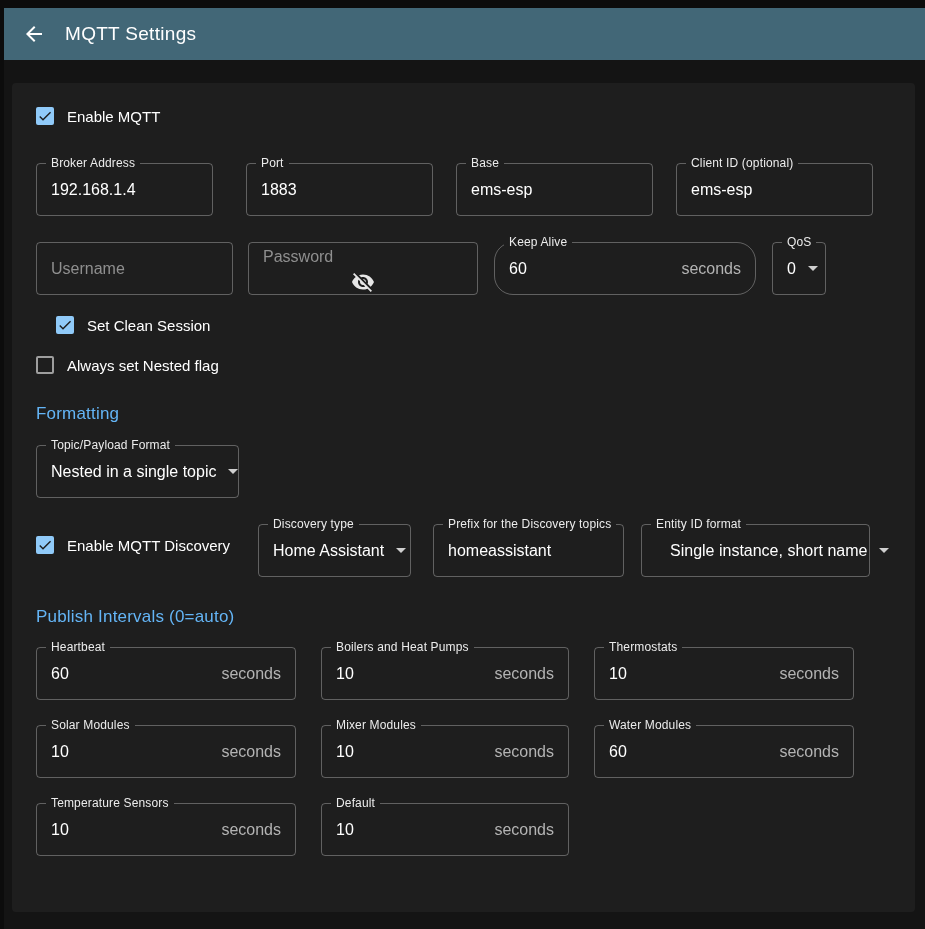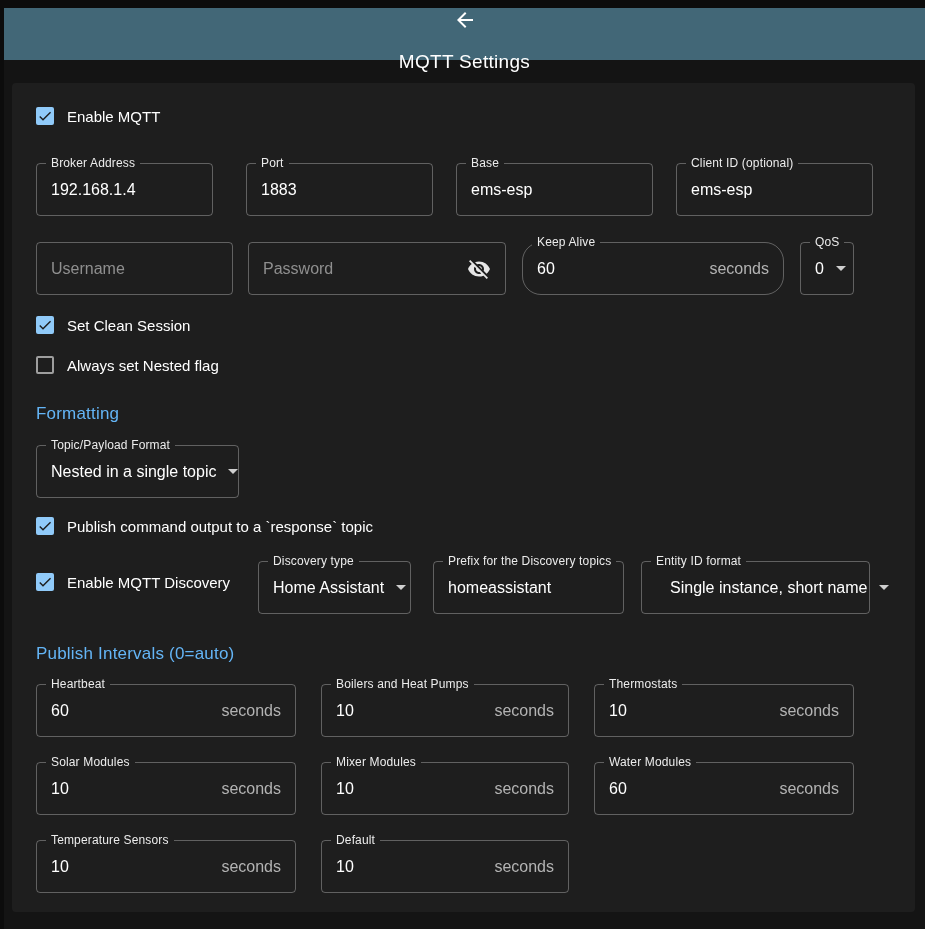--- a/index.html
+++ b/index.html
@@ -9,21 +9,21 @@
     background: #141414;
     font-family: "Liberation Sans", sans-serif;
     position: relative;
     overflow: hidden;
   }
   .frame-top { height:8px; background:#0c0c0c; }
   .frame-left { position:absolute; left:0; top:0; width:4px; height:929px; background:#0c0c0c; z-index:5; }
 
   .appbar {
     margin-left:4px; height:52px; background:#426777;
-    display:flex; align-items:center; padding:0 18px; gap:19px;flex-direction:column;
+    display:flex; align-items:center; padding:0 18px; gap:19px;
   }
   .appbar .back-btn {
     width:24px; height:24px; background:transparent; border:none; padding:0;
     display:flex; align-items:center; justify-content:center; cursor:pointer;
   }
   .appbar-title { color:#ffffff; font-size:19px; font-weight:500; letter-spacing:.3px; }
 
   .card {
     margin:23px 10px 0 12px;
     height: 829px;
@@ -83,25 +83,25 @@
 
   
   #row1 { margin-top:38px; gap:8px; }
   #row1 .field:nth-child(1){ width:177px; }
   #row1 .field:nth-child(2){ width:187px; margin-left:25px; }
   #row1 .field:nth-child(3){ width:197px; margin-left:15px; }
   #row1 .field:nth-child(4){ width:197px; margin-left:15px; }
 
   #row2 { margin-top:26px; }
   #row2 .f-user { width:197px; }
-  #row2 .f-pass { width:258px; margin-left:15px; }
+  #row2 .f-pass { width:230px; margin-left:15px;flex-direction:column; }
   #row2 .f-keep { width:262px; margin-left:16px;border-radius:19px; }
   #row2 .f-qos  { width:54px;  margin-left:16px; padding:0 10px 0 14px; }
 
-  #cb-clean  { margin-top:21px; }
+  #cb-clean  { margin-top:21px;margin-left:20px; }
   #cb-retain { margin-top:22px; }
   #h-formatting { margin-top:30px; }
   #topic-row { margin-top:21px; }
   #topic-row .field { width:203px; }
   #cb-response { margin-top:19px; }
 
   #discovery-row { margin-top:26px; align-items:flex-start; }
   #discovery-row .cb-row { width:222px; flex:0 0 222px; margin-top:12px; }
   #discovery-row .f-dtype  { width:153px; }
   #discovery-row .f-prefix { width:191px; margin-left:22px; }
@@ -207,28 +207,20 @@
   <h2 class="section" id="h-formatting">Formatting</h2>
 
   <div class="row" id="topic-row">
     <div class="field select">
       <span class="field-label">Topic/Payload Format</span>
       <span class="select-value">Nested in a single topic</span>
       <span class="caret"></span>
     </div>
   </div>
 
-  <div class="cb-row" id="cb-response">
-    <button class="cb checked">
-      <svg width="16" height="16" viewBox="0 0 24 24" fill="#1b1b1b">
-          <path d="M9 16.17L4.83 12l-1.42 1.41L9 19 21 7l-1.41-1.41z"></path>
-        </svg>
-    </button>
-    <span class="cb-label">Publish command output to a `response` topic</span>
-  </div>
 
   <div class="row" id="discovery-row">
     <div class="cb-row">
       <button class="cb checked">
         <svg width="16" height="16" viewBox="0 0 24 24" fill="#1b1b1b">
             <path d="M9 16.17L4.83 12l-1.42 1.41L9 19 21 7l-1.41-1.41z"></path>
           </svg>
       </button>
       <span class="cb-label">Enable MQTT Discovery</span>
     </div>

